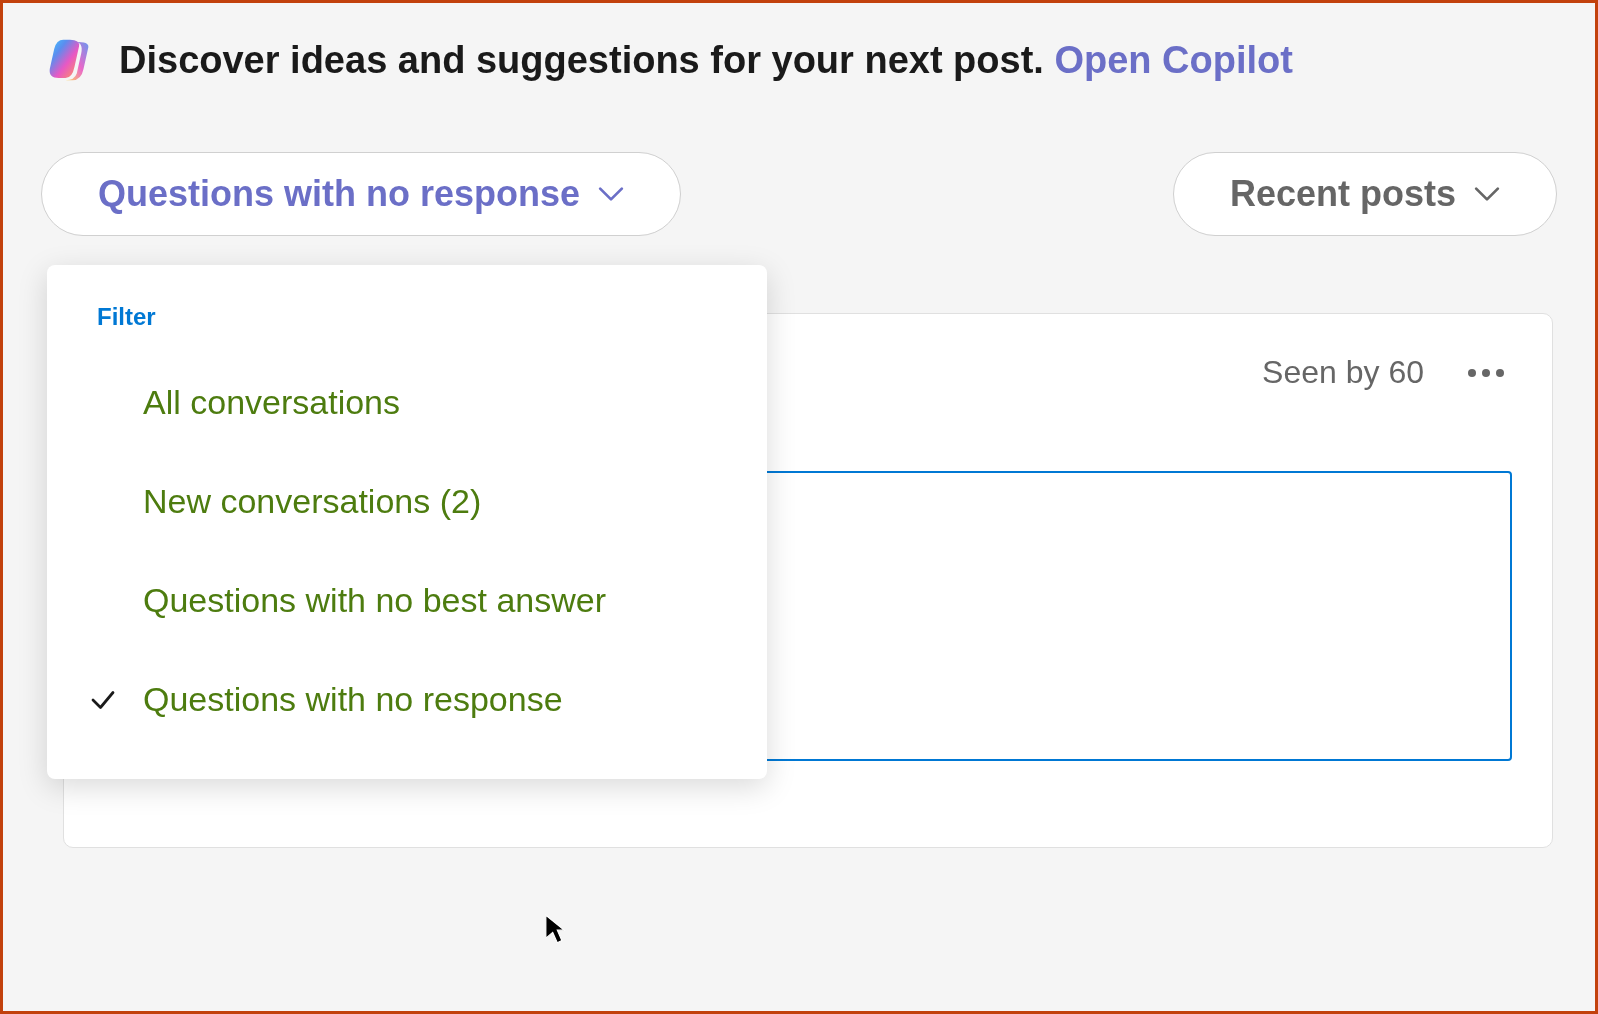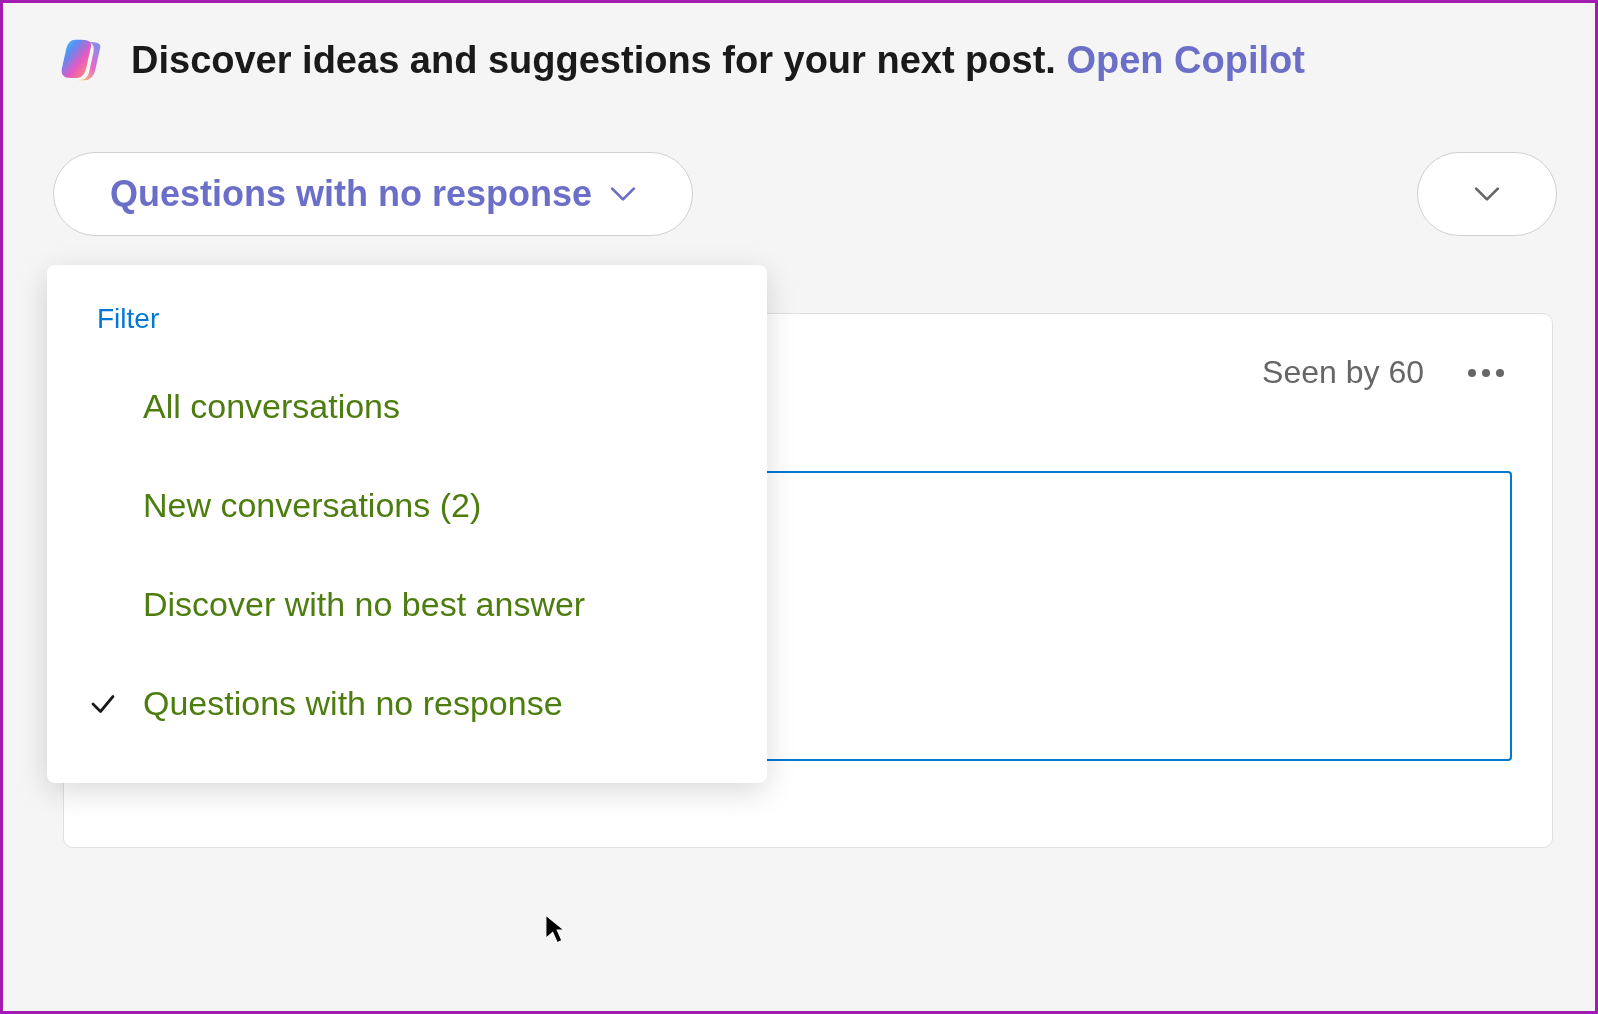--- a/index.html
+++ b/index.html
@@ -11,24 +11,23 @@
       font-family: 'Segoe UI', -apple-system, BlinkMacSystemFont, sans-serif;
       background: #f5f5f5;
       color: #1a1a1a;
       width: 1598px;
       height: 1014px;
       overflow: hidden;
     }
     .container {
       width: 100%;
       height: 100%;
-      border: 3px solid #a21caf;
+      border: 3px solid #c2410c;
       background: #f5f5f5;
       position: relative;
-      padding-left: 12px;
     }
     .banner {
       display: flex;
       align-items: center;
       padding: 30px 40px 50px 40px;
       gap: 22px;
     }
     .copilot-icon {
       width: 54px;
       height: 54px;
@@ -79,22 +78,22 @@
       top: 262px;
       left: 44px;
       width: 720px;
       background: white;
       border-radius: 8px;
       box-shadow: 0 8px 30px rgba(0,0,0,0.15);
       padding: 30px 0 30px 0;
       z-index: 10;
     }
     .dropdown-header {
-      font-size: 28px;
-      font-weight: 400;
+      font-size: 24px;
+      font-weight: 700;
       color: #0078d4;
       padding: 8px 50px 22px 50px;
     }
     .dropdown-item {
       display: flex;
       align-items: center;
       padding: 30px 50px 30px 50px;
       font-size: 34px;
       color: #4d7c0f;
       cursor: pointer;
@@ -192,20 +191,21 @@
   </div>
 
   <div class="filter-row">
     <div class="pill-dropdown active">
       <span>Questions with no response</span>
       <svg class="chevron-down" viewBox="0 0 24 14">
         <path d="M2 2 L12 12 L22 2" stroke="#6b6fc7" stroke-width="2.5" fill="none" stroke-linecap="round" stroke-linejoin="round"></path>
       </svg>
     </div>
     <div class="pill-dropdown secondary">
+      <span>Recent posts</span>
       <svg class="chevron-down" viewBox="0 0 24 14">
         <path d="M2 2 L12 12 L22 2" stroke="#666" stroke-width="2.5" fill="none" stroke-linecap="round" stroke-linejoin="round"></path>
       </svg>
     </div>
   </div>
 
   <div class="post-card">
     <div class="post-header">
       <span class="seen-by">Seen by 60</span>
       <div class="more-icon">
@@ -223,21 +223,21 @@
     <div class="dropdown-item">
       <span class="check-slot"></span>
       <span>All conversations</span>
     </div>
     <div class="dropdown-item">
       <span class="check-slot"></span>
       <span>New conversations (2)</span>
     </div>
     <div class="dropdown-item">
       <span class="check-slot"></span>
-      <span>Discover with no best answer</span>
+      <span>Questions with no best answer</span>
     </div>
     <div class="dropdown-item">
       <span class="check-slot">
         <svg class="check-icon" viewBox="0 0 24 24">
           <path d="M4 12 L10 18 L20 6" stroke="#1a1a1a" stroke-width="2.2" fill="none" stroke-linecap="round" stroke-linejoin="round"></path>
         </svg>
       </span>
       <span>Questions with no response</span>
     </div>
   </div>

